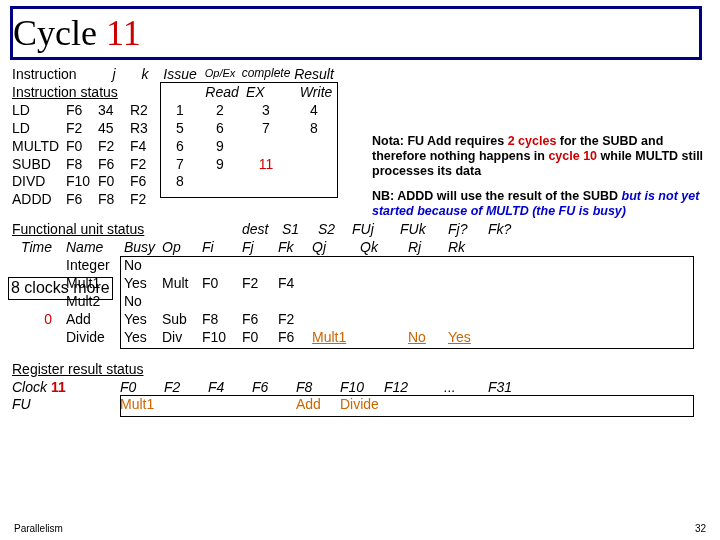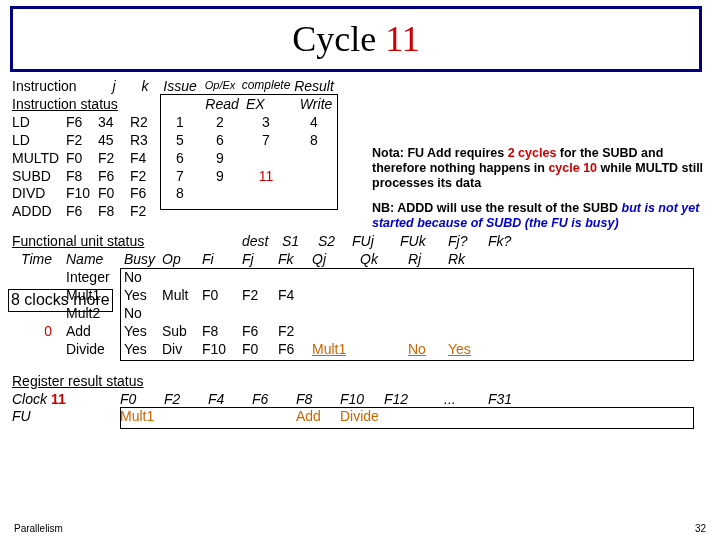--- a/index.html
+++ b/index.html
@@ -1,17 +1,17 @@
 <!DOCTYPE html>
 <html><head>
 <meta charset="utf-8">
 <style>
   * { margin: 0; padding: 0; box-sizing: border-box; }
   body { width: 720px; height: 540px; background: #fff; font-family: Arial, sans-serif; position: relative; }
-  .title-box { margin: 6px 18px 0 10px; border: 3px solid #000080; height: 66px; display: flex; align-items: center; justify-content: center; }
+  .title-box { margin: 6px 18px 0 10px; border: 3px solid #000080; height: 54px; display: flex; align-items: center; }
   .title { font-family: "Times New Roman", serif; font-size: 36px; color: #000; }
   .title .cycle-num { color: #cc0000; }
   .content { position: relative; padding: 6px 12px 0 12px; font-size: 14px; }
 
   .instr-block { position: relative; width: 345px; line-height: 1.28; }
   .instr-block .u { text-decoration: underline; }
   .instr-row { display: flex; }
   .instr-row span { white-space: nowrap; }
   .c-instr { width: 54px; }
   .c-reg   { width: 32px; }
@@ -147,21 +147,21 @@
         <span class="c-ex" style="font-style:normal"></span>
         <span class="c-write" style="font-style:normal"></span>
       </div>
   </div>
 
   <div class="notes">
     <div class="p1">
       <span>Nota: FU Add  requires </span><span class="red">2 cycles</span><span> for the SUBD and therefore nothing happens in </span><span class="red">cycle 10</span><span> while MULTD still processes its data</span>
     </div>
     <div class="blue">
-      <span style="color:#000;font-style:normal">NB: ADDD will use the result of the SUBD </span><span>but is not yet started because of SUBD (the FU is busy)</span>
+      <span style="color:#000;font-style:normal">NB: ADDD will use the result of the SUBD </span><span>but is not yet started because of MULTD (the FU is busy)</span>
     </div>
   </div>
 
   <div class="fu-block">
     <div class="annot8">8 clocks more</div>
     <div class="fu-box"></div>
     <div class="fu-row">
       <span style="width:160px;text-decoration:underline">Functional unit status</span>
       <span style="width:70px"></span>
       <span class="f-fi" style="font-style:italic">dest</span>

